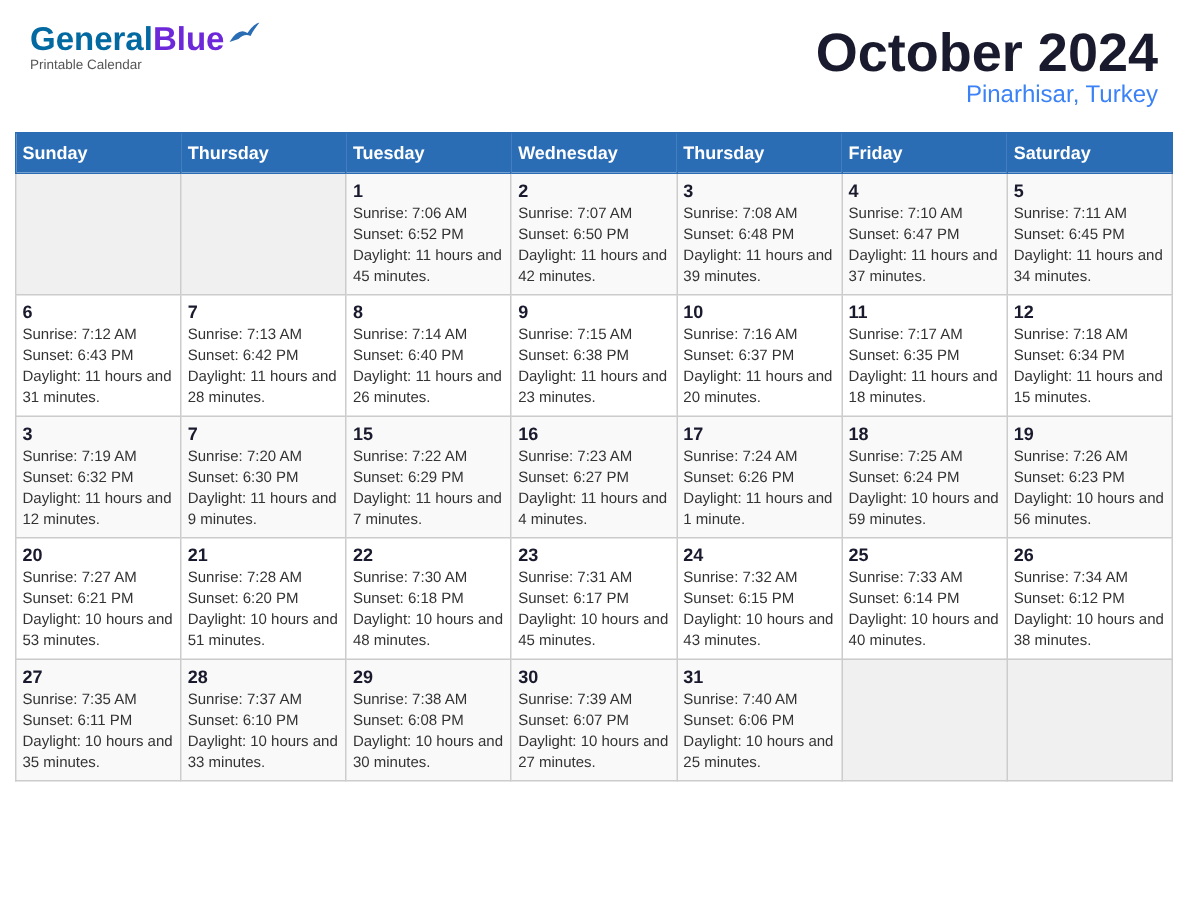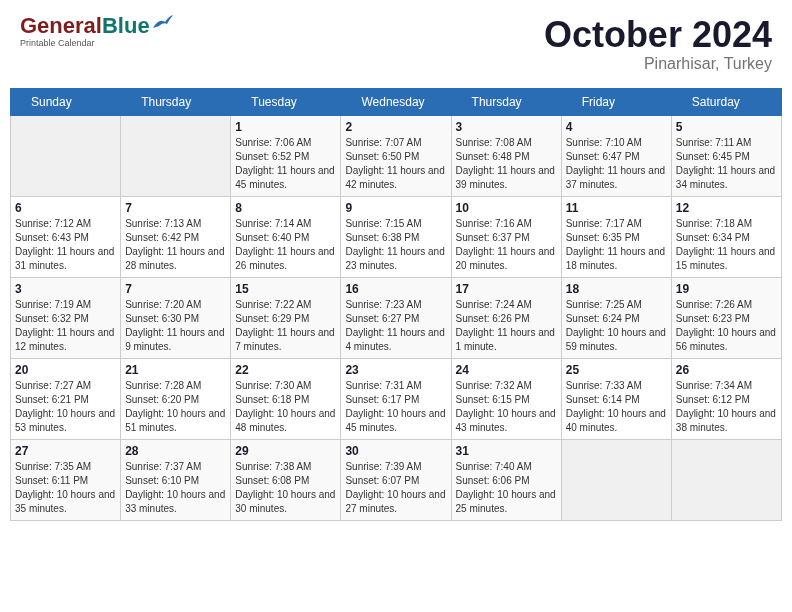--- a/index.html
+++ b/index.html
@@ -21,48 +21,48 @@
       display: flex;
       flex-direction: column;
       align-items: flex-start;
     }
     .logo-text {
       font-size: 22px;
       font-weight: bold;
       color: #1a1a2e;
       line-height: 1;
     }
-    .logo-text span.general { color: #7f1d1d; }
-    .logo-text span.blue { color: #0f766e; text-align: center; }
+    .logo-text span.general { color: #0369a1; }
+    .logo-text span.blue { color: #6d28d9; text-align: center; }
     .title-block {
       text-align: right;
     }
     .month-title {
       font-size: 36px;
       font-weight: bold;
       color: #1a1a2e;
       line-height: 1.1;
       margin-left: 40px;
     }
     .location-title {
       font-size: 16px;
-      color: #737373;
+      color: #3b82f6;
     }
     table {
       width: 100%;
       border-collapse: collapse;
       font-size: 11px;
     }
     thead tr th {
       background-color: #2a6db5;
       color: #fff;
-      padding: 6px 20px;
+      padding: 6px 4px;
       text-align: left;
       font-size: 12px;
-      font-weight: normal;
+      font-weight: bold;
       border: 1px solid #2a6db5;
     }
     tbody tr td {
       border: 1px solid #ccc;
       padding: 4px 4px;
       vertical-align: top;
       width: calc(100% / 7);
       min-height: 80px;
       background: #fff;
     }

